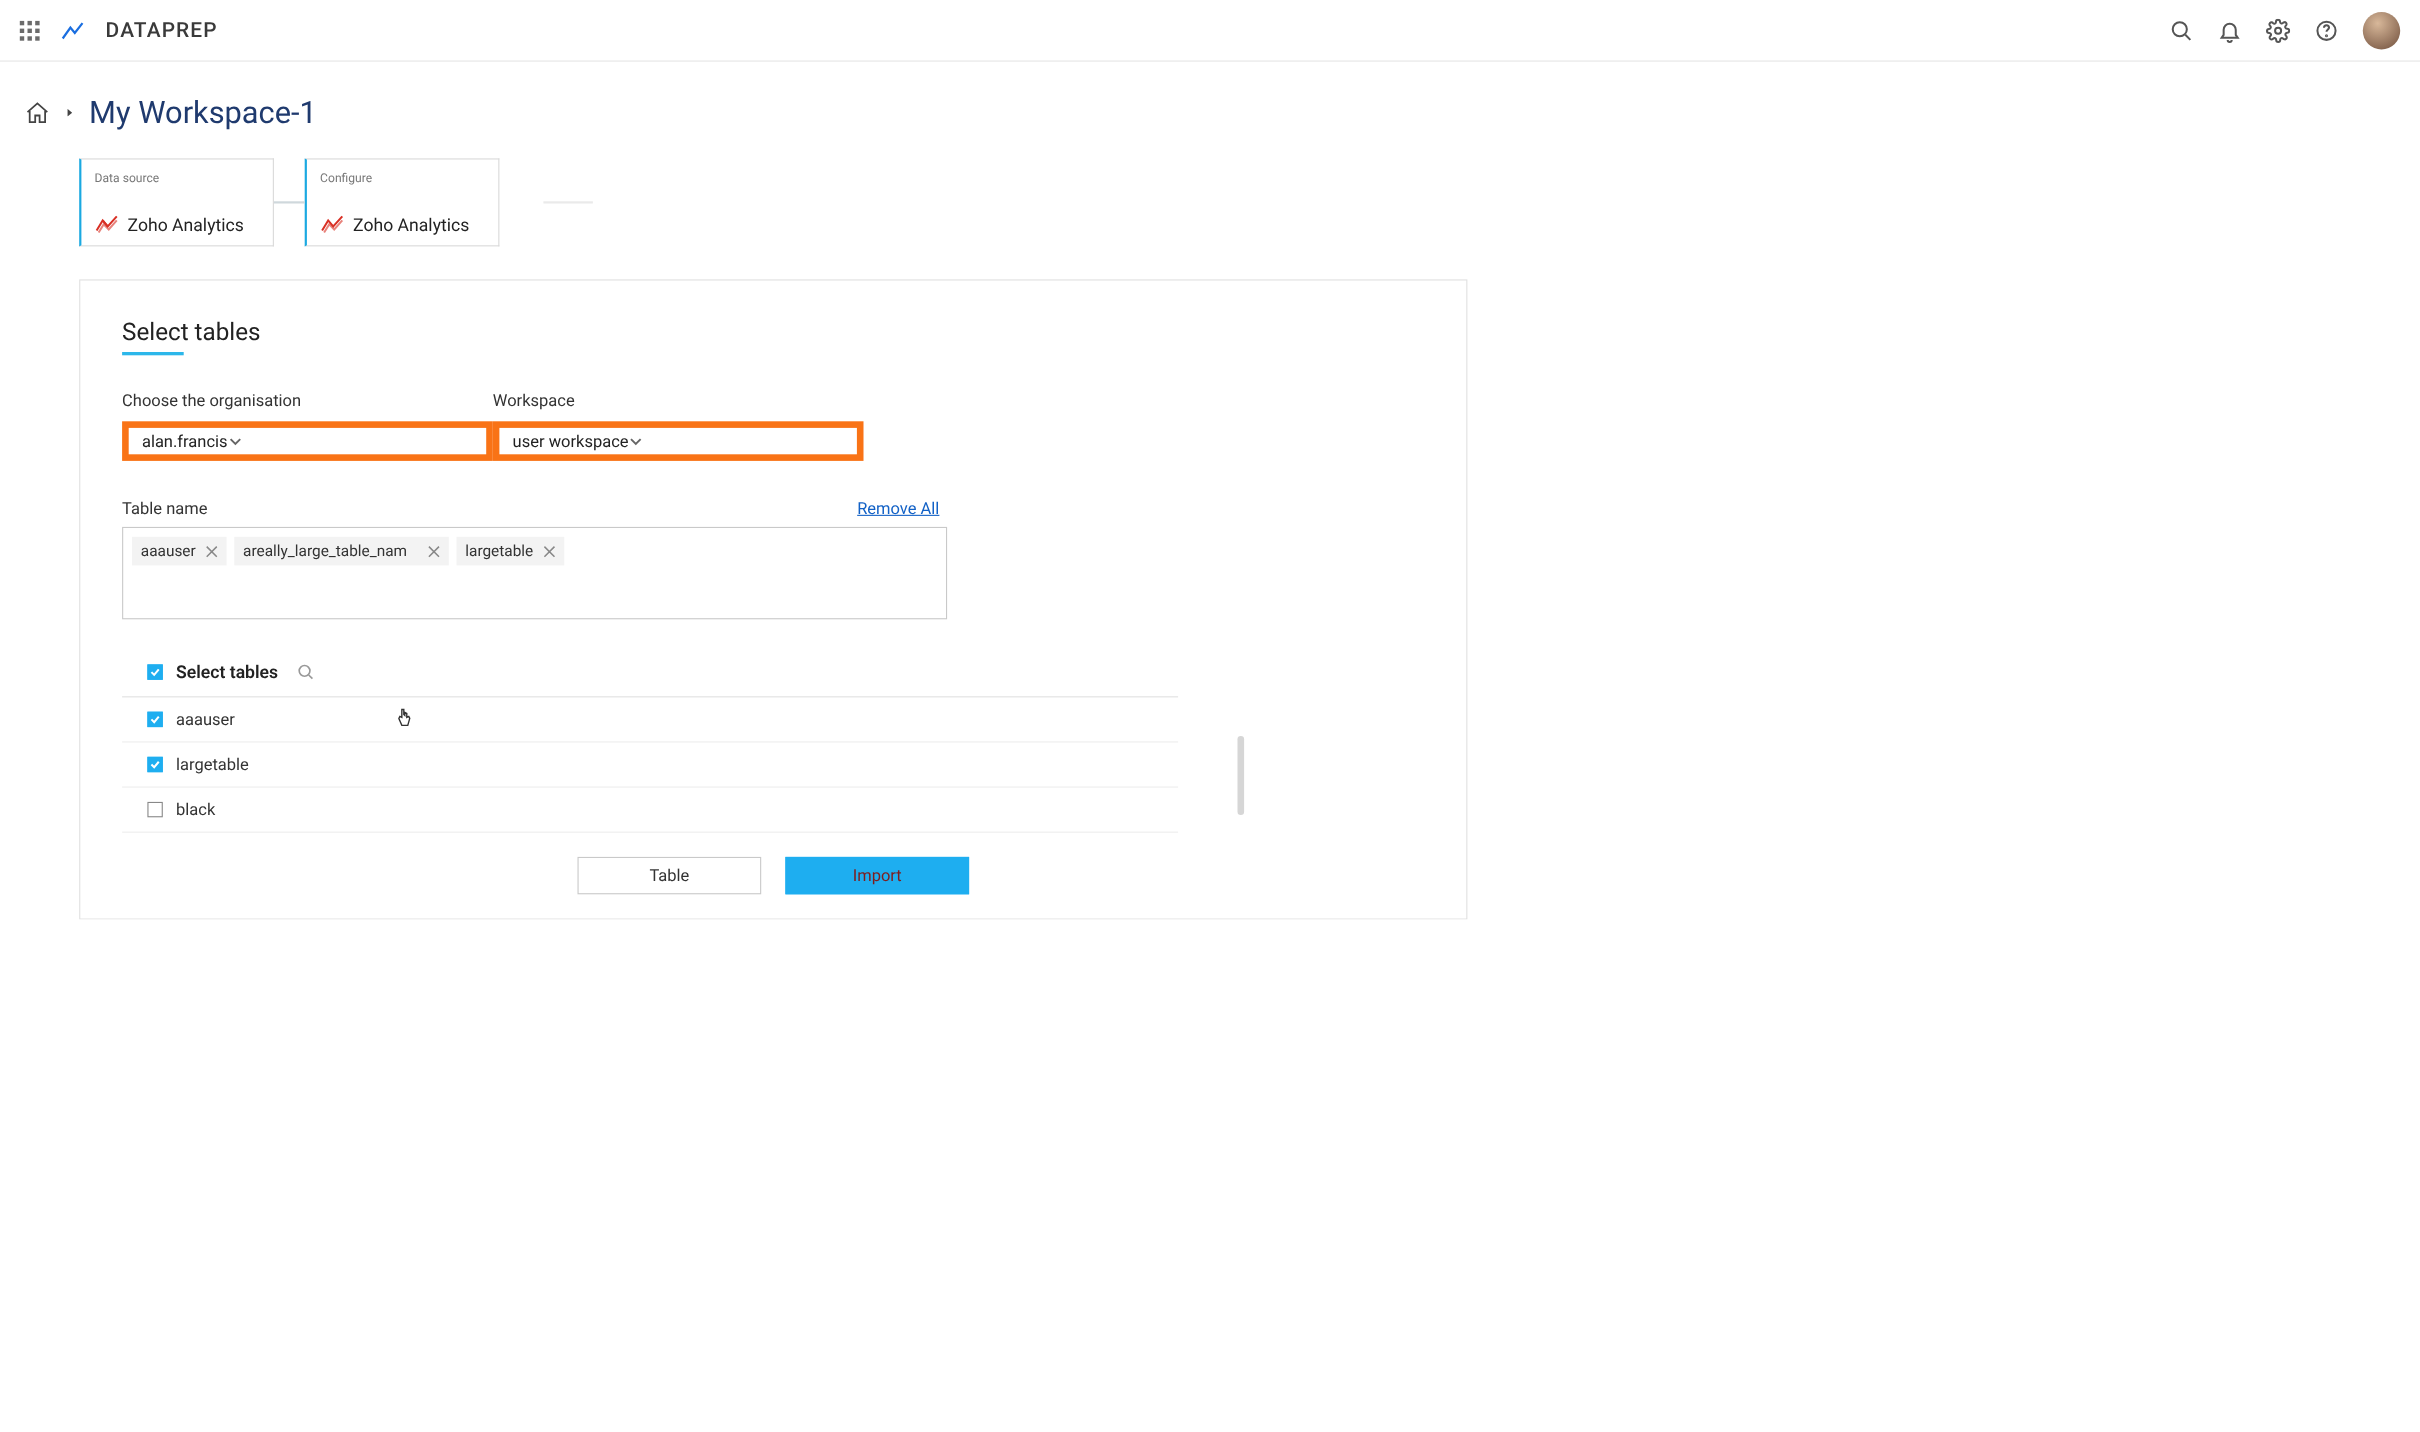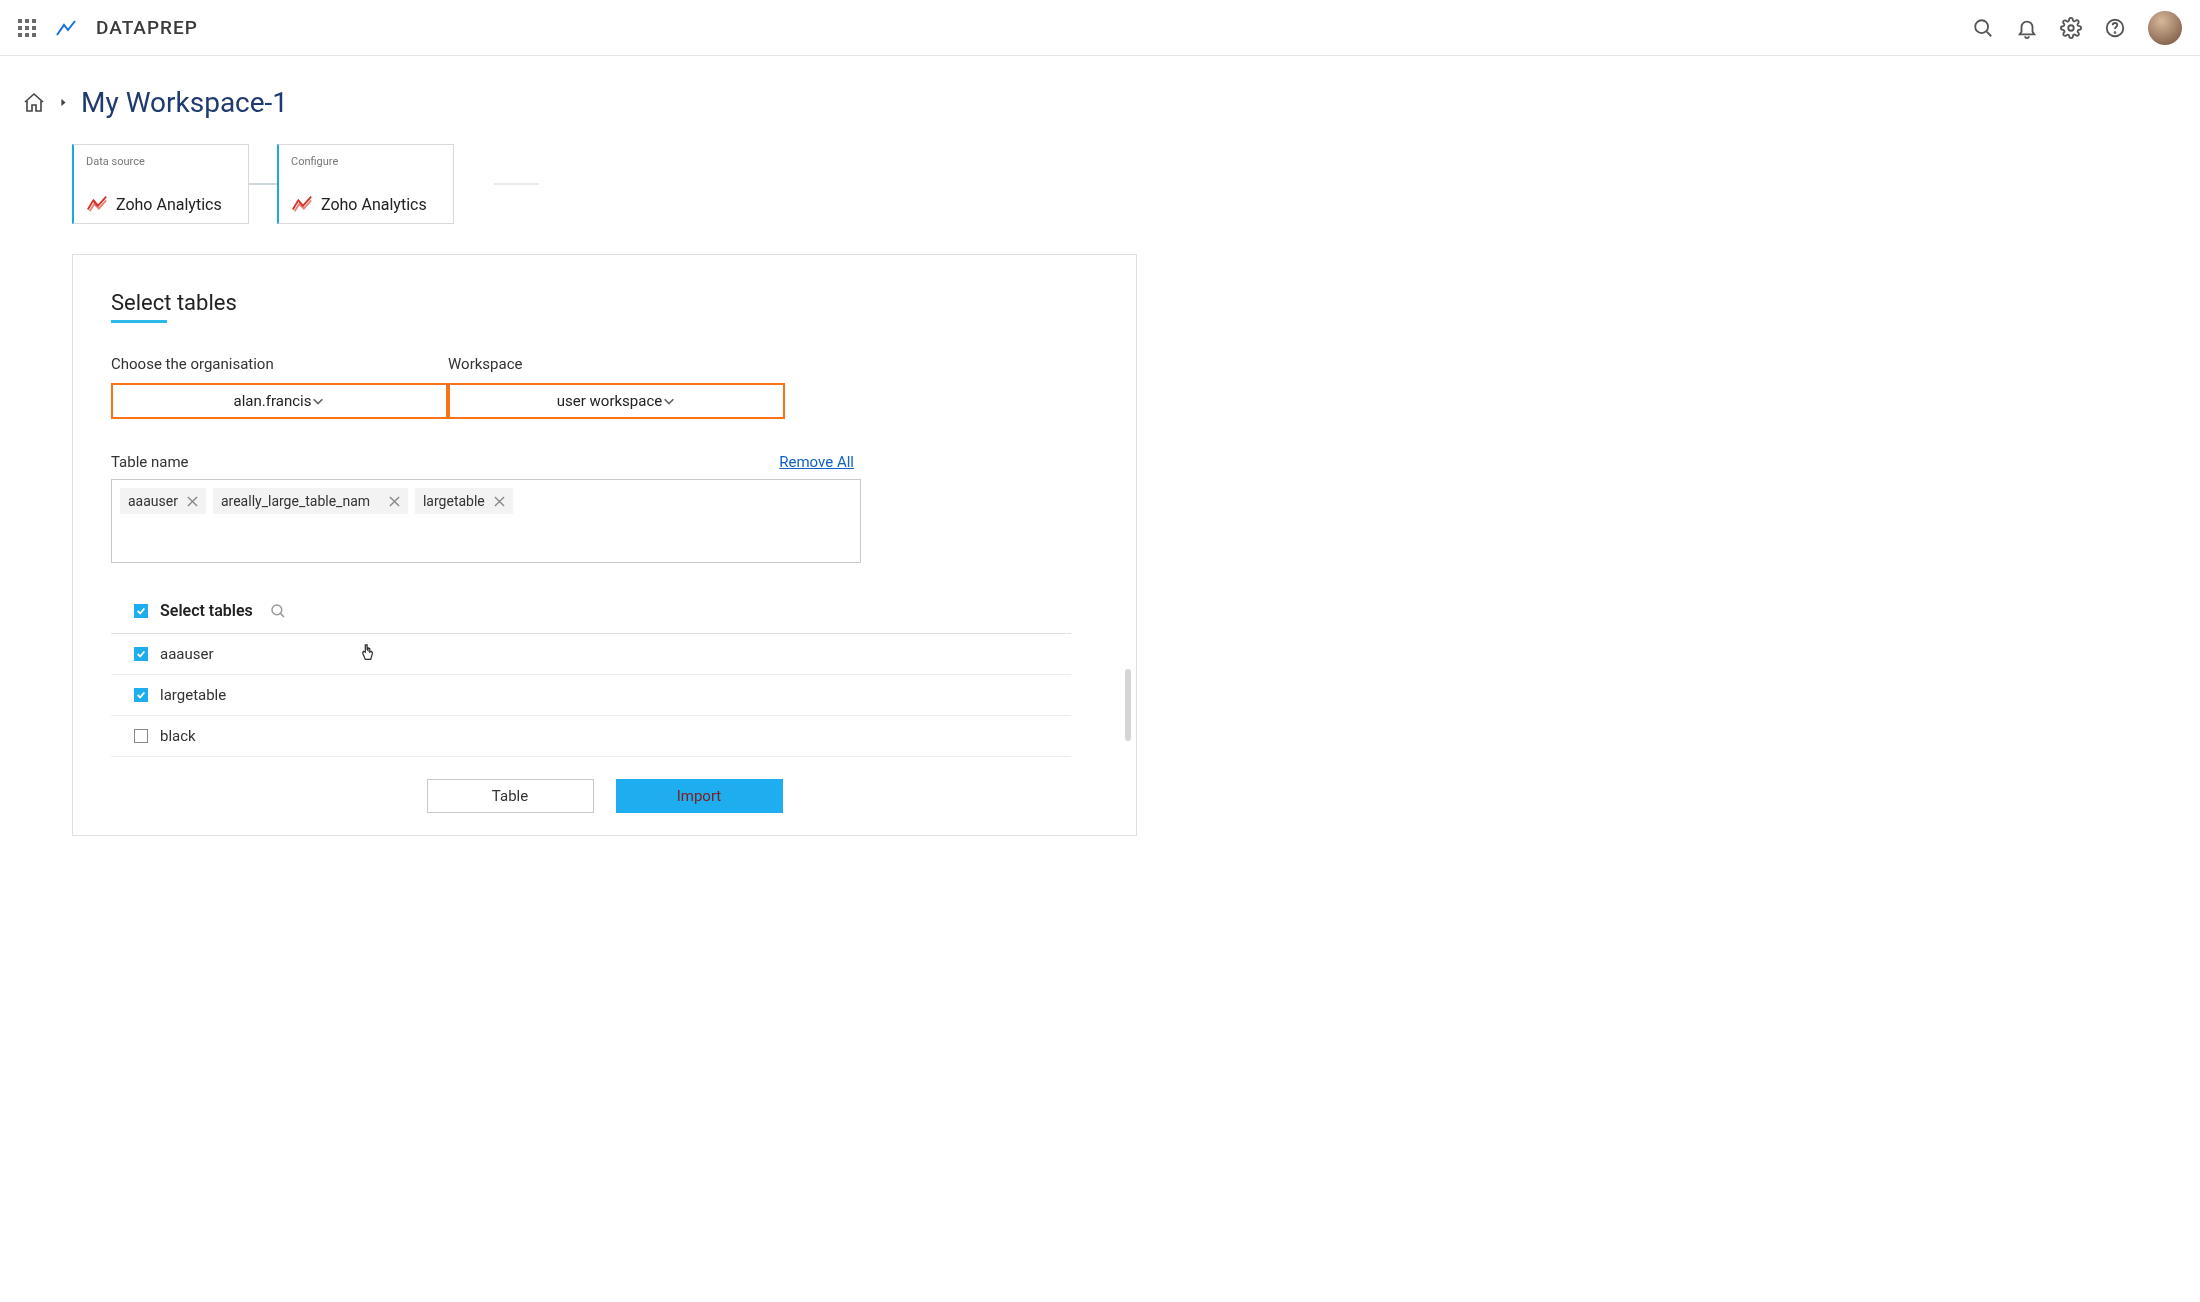--- a/index.html
+++ b/index.html
@@ -64,21 +64,21 @@
     .zoho-icon { width: 22px; height: 22px; }
     .step-value { font-size: 16px; color: #222; }
     .connector {
       width: 28px; height: 2px; background: #cfd8dc; position: relative; top: 0;
     }
     .connector.faded { background: #eaeaea; width: 45px; margin-left: 40px; }
 
     
     .panel {
       margin: 30px 0 0 72px;
-      width: 1065px;
+      width: 1262px;
       border: 1px solid #e0e0e0;
       padding: 35px 38px 22px 38px;
     }
     .panel-title {
       font-size: 22px; color: #222; font-weight: 400;
       display: inline-block;
       padding-bottom: 6px;
       position: relative;
     }
     .panel-title::after {
@@ -89,22 +89,22 @@
       width: 56px;
       height: 3px;
       background: #2cb7ea;
     }
 
     .row { display: flex; margin-top: 34px; }
     .field { display: flex; flex-direction: column; gap: 10px; }
     .field-label { font-size: 15px; color: #333; }
     .select {
       width: 337px; height: 36px;
-      border: 2px solid #f97316;
-      display: flex; align-items: center; justify-content: center;
+      border: 6px solid #f97316;
+      display: flex; align-items: center; justify-content: flex-start;
       padding: 0 12px;
       font-size: 15px; color: #222;
       cursor: pointer;
     }
     .chev-down { width: 14px; height: 14px; color: #666; }
 
     .table-name-row {
       margin-top: 34px;
       display: flex; justify-content: space-between; align-items: flex-end;
       width: 743px;

